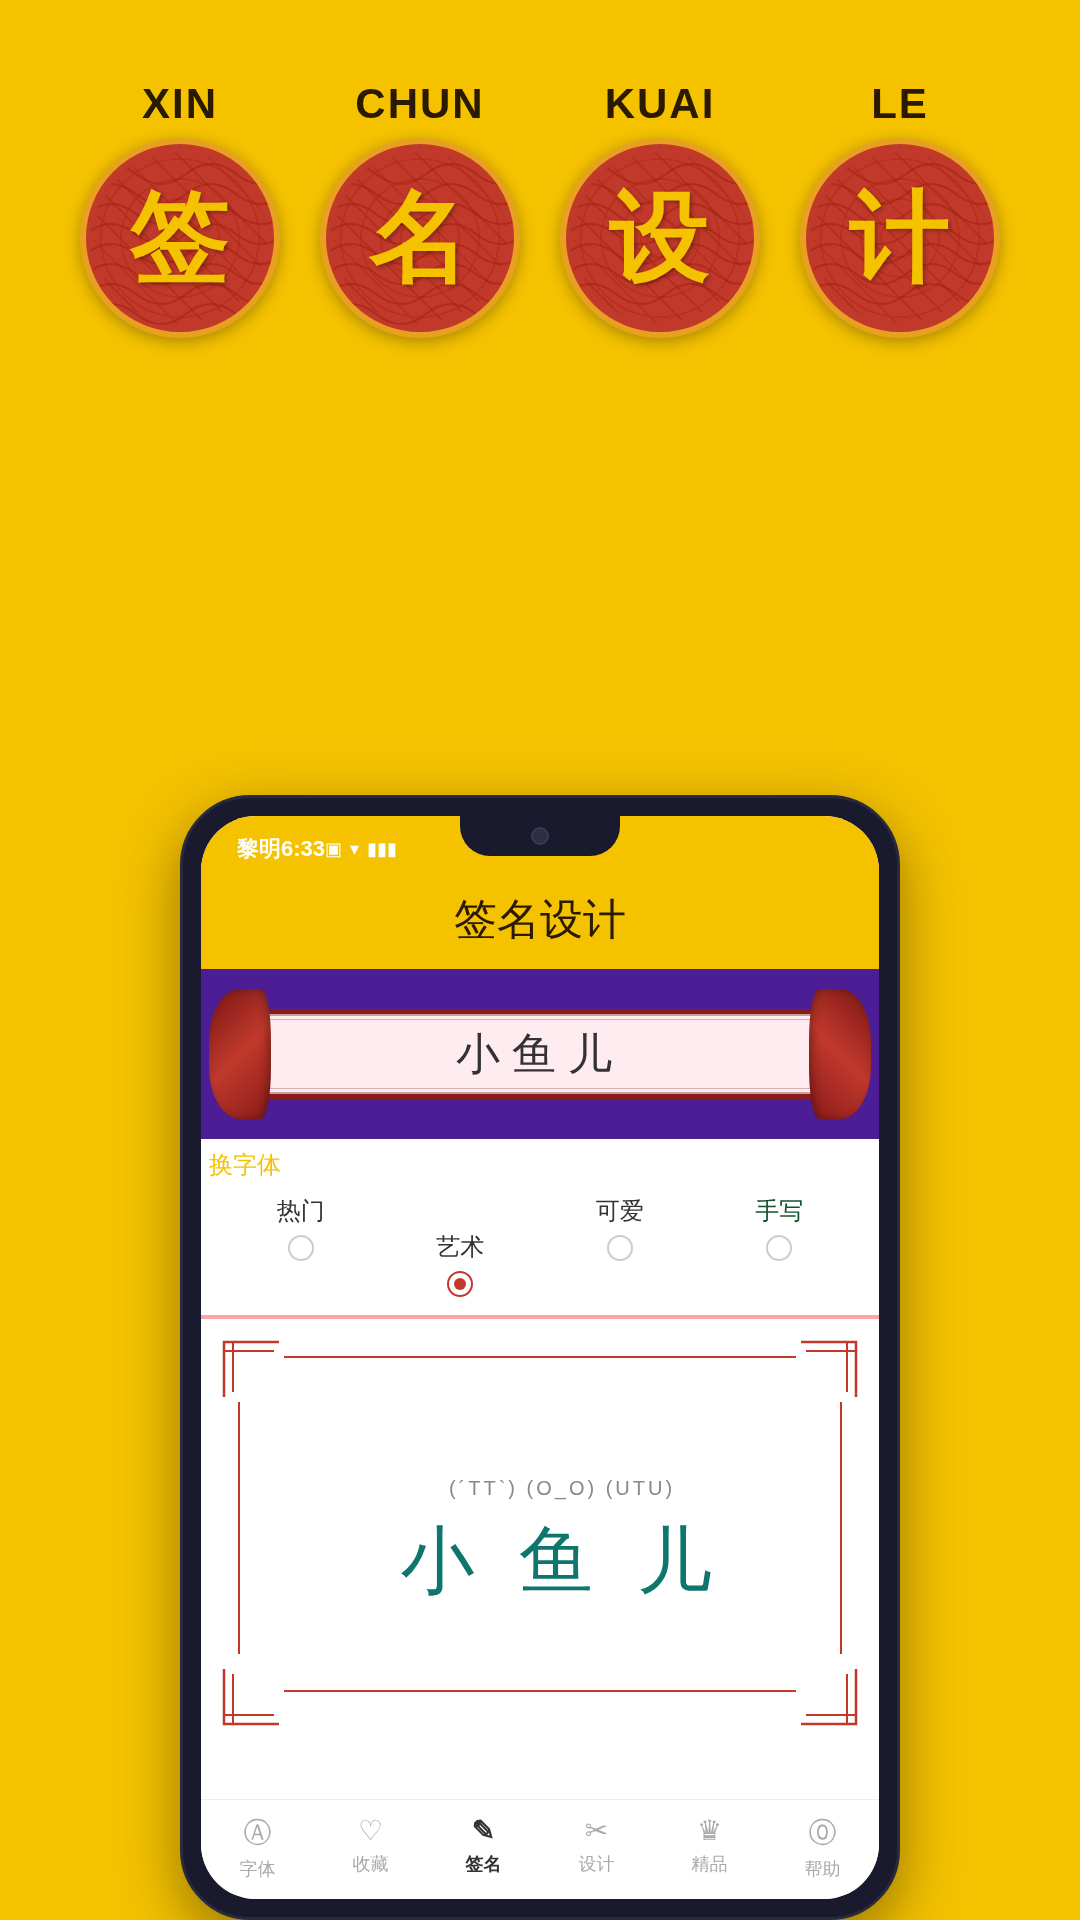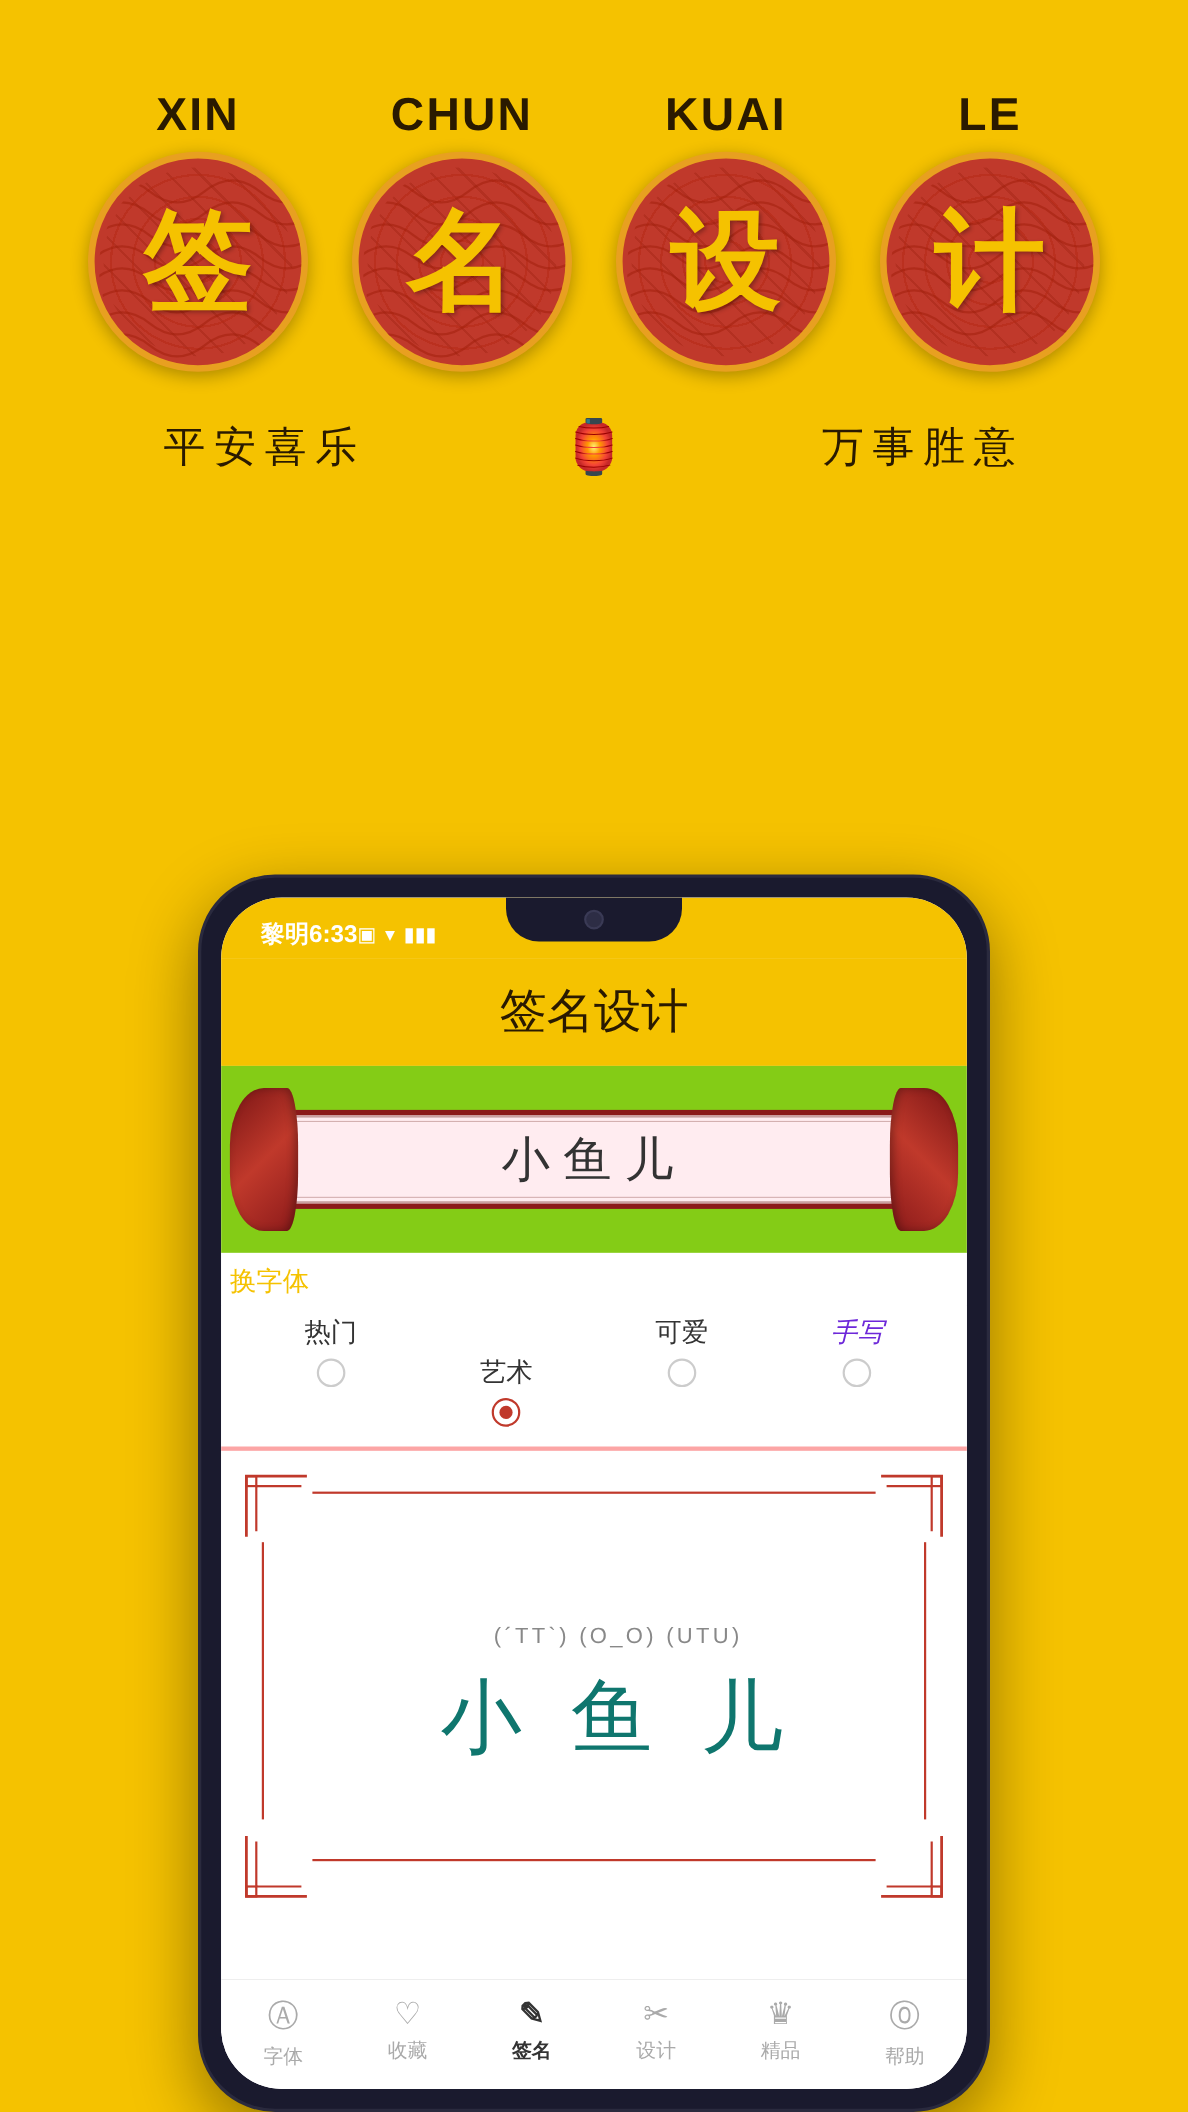--- a/index.html
+++ b/index.html
@@ -274,25 +274,20 @@
               <path d="M0,130 Q25,110 50,130 Q75,150 100,130 Q125,110 150,130 Q175,150 200,130" fill="none" stroke="rgba(160,30,10,0.5)" stroke-width="2"></path>
               <path d="M0,150 Q25,130 50,150 Q75,170 100,150 Q125,130 150,150 Q175,170 200,150" fill="none" stroke="rgba(160,30,10,0.5)" stroke-width="2"></path>
             </g>
           </svg>
         </div>
         <span class="chinese-char">计</span>
       </div>
     </div>
   </div>
 
-  <div class="subtitle-row">
-    <span class="subtitle-text">平安喜乐</span>
-    <span class="crown-icon">🏮</span>
-    <span class="subtitle-text">万事胜意</span>
-  </div>
 </div>
 
 <div class="phone-container">
   <div class="phone-mockup">
     <div class="app-screen">
 
       <div style="position:relative; background:#F5C200; height:55px;">
         <div class="notch">
           <div class="notch-camera"></div>
         </div>
@@ -303,21 +298,21 @@
             <span>▾</span>
             <span>▮▮▮</span>
           </div>
         </div>
       </div>
 
       <div class="app-header">
         <span>签名设计</span>
       </div>
 
-      <div style="background:#84cc16; padding:20px 8px;">
+      <div style="background:#4c1d95; padding:20px 8px;">
         <div style="position:relative; height:130px; display:flex; align-items:center; justify-content:center;">
 
           <div style="position:absolute; left:0; top:0; width:62px; height:130px; background:linear-gradient(135deg,#7a1515,#c0392b,#8B1A1A); border-radius:50% 10px 10px 50% / 40%; z-index:3; box-shadow:inset -3px 0 8px rgba(0,0,0,0.3);"></div>
 
           <div style="position:absolute; right:0; top:0; width:62px; height:130px; background:linear-gradient(225deg,#7a1515,#c0392b,#8B1A1A); border-radius:10px 50% 50% 10px / 40%; z-index:3; box-shadow:inset 3px 0 8px rgba(0,0,0,0.3);"></div>
 
           <div style="position:absolute; left:48px; right:48px; top:20px; height:90px; background:#8B1A1A; z-index:2; display:flex; align-items:center; padding:5px;">
             <div style="flex:1; height:100%; background:#ffecf0; border:2px solid #c9a0a0; display:flex; align-items:center; justify-content:center; position:relative;">
               <div style="position:absolute; inset:3px; border:1px solid #d4b0b0;"></div>
               <span style="font-size:44px; color:#333; letter-spacing:12px; z-index:1;">小鱼儿</span>
@@ -339,21 +334,21 @@
           <span style="font-size:24px; color:#333;margin-top:36px;">艺术</span>
           <div style="width:26px; height:26px; border-radius:50%; border:2px solid #c0392b; display:flex; align-items:center; justify-content:center;">
             <div style="width:12px; height:12px; border-radius:50%; background:#c0392b;"></div>
           </div>
         </div>
         <div style="display:flex; flex-direction:column; align-items:center; gap:8px;">
           <span style="font-size:24px; color:#333;">可爱</span>
           <div style="width:26px; height:26px; border-radius:50%; border:2px solid #ccc; display:flex; align-items:center; justify-content:center;"></div>
         </div>
         <div style="display:flex; flex-direction:column; align-items:center; gap:8px;">
-          <span style="font-size:24px; color:#6d28d9;font-style:italic;">手写</span>
+          <span style="font-size:24px; color:#14532d;">手写</span>
           <div style="width:26px; height:26px; border-radius:50%; border:2px solid #ccc; display:flex; align-items:center; justify-content:center;"></div>
         </div>
       </div>
 
       <div style="background:white; min-height:480px; position:relative; display:flex; align-items:center; justify-content:center;">
 
         <div style="position:absolute; top:18px; left:18px; width:65px; height:65px;">
           <svg viewBox="0 0 65 65" width="65" height="65">
             <path d="M5,60 L5,5 L60,5" fill="none" stroke="#c0392b" stroke-width="2.5"></path>
             <path d="M14,55 L14,14 L55,14" fill="none" stroke="#c0392b" stroke-width="2"></path>

